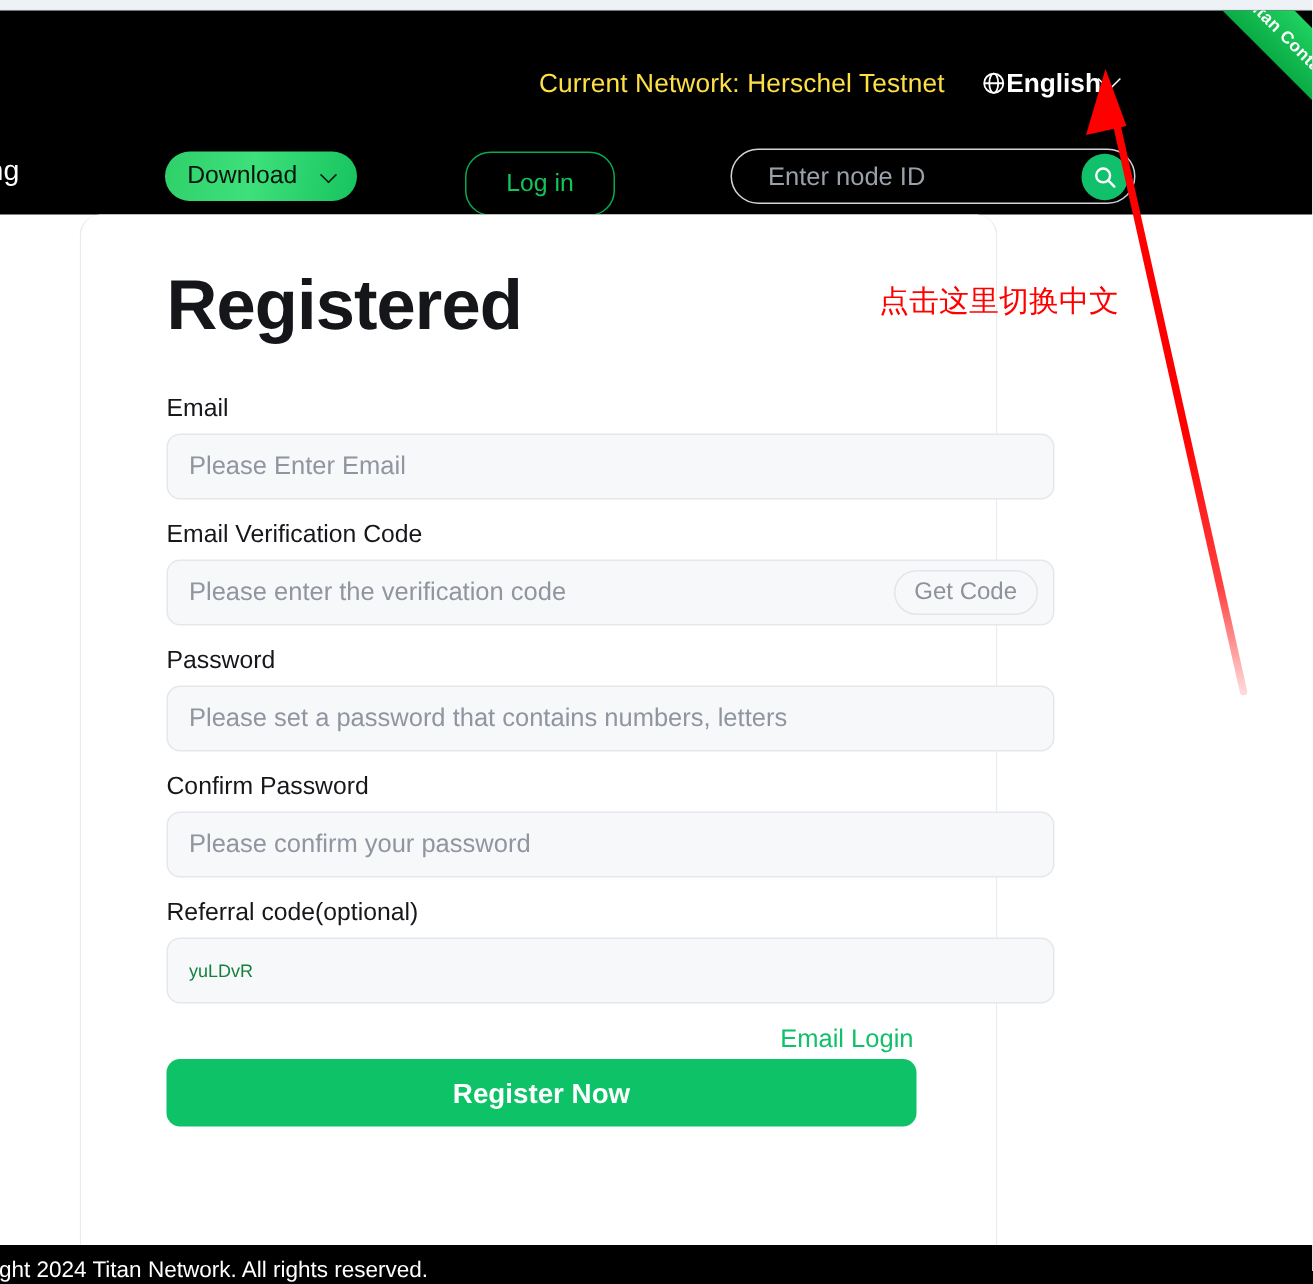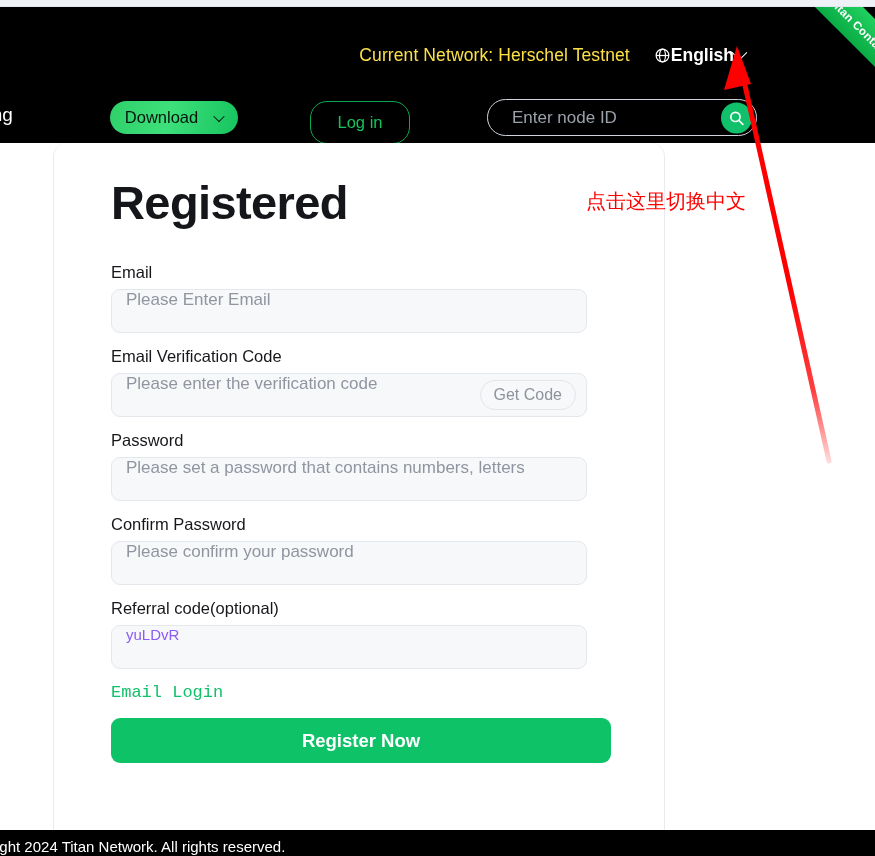--- a/index.html
+++ b/index.html
@@ -223,41 +223,41 @@
 
   .field-label {
     font-size: 16.5px;
     color: #16171b;
     margin-bottom: 7px;
     display: block;
   }
 
   .field-input {
     position: relative;
-    width: 476px;
+    width: 592px;
     height: 44px;
     background: #f7f8fa;
     border: 1px solid #e4e7ec;
     border-radius: 9px;
     display: flex;
-    align-items: flex-start;
+    align-items: center;
     margin-bottom: 14px;
   }
 
   .field-input .ph {
     padding-left: 14px;
     font-size: 17px;
     color: #9095a0;
     white-space: nowrap;
     overflow: hidden;
   }
   .field-input .val {
     padding-left: 14px;
-    font-size: 15px;
-    color: #8b5cf6;
+    font-size: 12px;
+    color: #15803d;
     white-space: nowrap;
     overflow: hidden;
   }
 
   .get-code-btn {
     position: absolute;
     right: 10px; top: 50%;
     transform: translateY(-50%);
     height: 30px;
     padding: 0 13px;
@@ -267,27 +267,27 @@
     color: #8d929c;
     font-size: 16px;
     display: flex;
     align-items: center;
     cursor: pointer;
     font-family: "Liberation Sans", sans-serif;
   }
 
   .email-login-link {
     display: block;
+    text-align: right;
     width: 498px;
     color: #11c06a;
     font-size: 17px;
     margin-top: 4px;
-    margin-bottom: 16px;
-    cursor: pointer;
-    font-family: Liberation Mono, monospace;
+    margin-bottom: 3px;
+    cursor: pointer;
   }
 
   .register-btn {
     width: 500px;
     height: 45px;
     background: #0ec268;
     border: none;
     border-radius: 9px;
     color: #ffffff;
     font-size: 18.5px;

